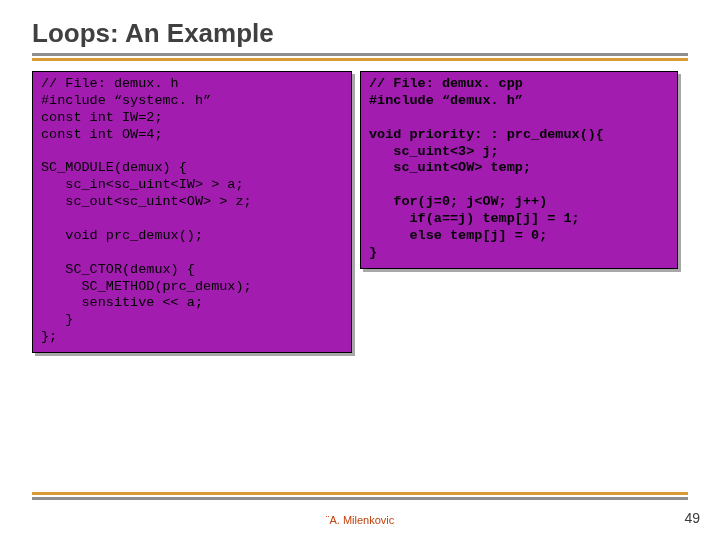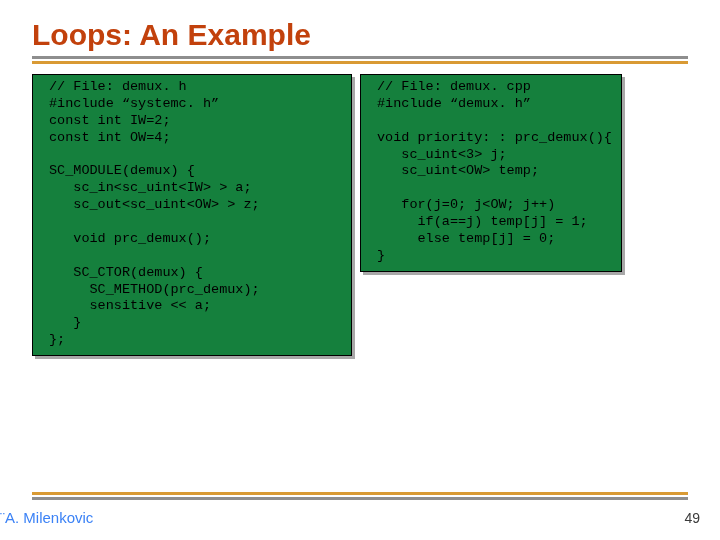--- a/index.html
+++ b/index.html
@@ -13,23 +13,23 @@
     overflow: hidden;
   }
   .slide {
     position: relative;
     width: 720px;
     height: 540px;
     box-sizing: border-box;
     padding: 18px 32px 0 32px;
   }
   .title {
-    font-size: 30px;
+    font-size: 26px;
     font-weight: bold;
-    color: #c2410c;
+    color: #404040;
     margin: 0 0 4px 0;
   }
   .rule-group {
     margin-bottom: 10px;
   }
   .rule-grey {
     height: 3px;
     background: #8e8e8e;
   }
   .rule-gap {
@@ -41,29 +41,30 @@
     background: #d99a34;
   }
   .cols {
     display: flex;
     gap: 8px;
     align-items: flex-start;
   }
   .codebox {
     border: 1px solid #000;
     box-shadow: 3px 3px 0 0 #a8a8a8;
-    background: #15803d;
-    padding: 4px 6px 6px 16px;
+    background: #a21caf;
+    padding: 4px 6px 6px 8px;
     box-sizing: border-box;
   }
   .left {
     width: 320px;
   }
   .right {
-    width: 262px;
+    width: 318px;
+    font-weight: bold;
   }
   pre.code {
     margin: 0;
     font-family: "Courier New", Courier, monospace;
     font-size: 13.5px;
     line-height: 1.25;
     white-space: pre;
     color: #000;
   }
   .footer-rules {
@@ -74,23 +75,23 @@
   }
   .footer-text {
     position: absolute;
     left: 0;
     right: 0;
     bottom: 14px;
     display: flex;
   }
   .credit {
     flex: 1;
-    text-align: left;
-    font-size: 15px;
-    color: #3b82f6;
+    text-align: center;
+    font-size: 11px;
+    color: #c2410c;
   }
   .pagenum {
     position: absolute;
     right: 20px;
     bottom: 0;
     font-size: 14px;
     color: #3b3b3b;
   }
 </style>
 </head>

